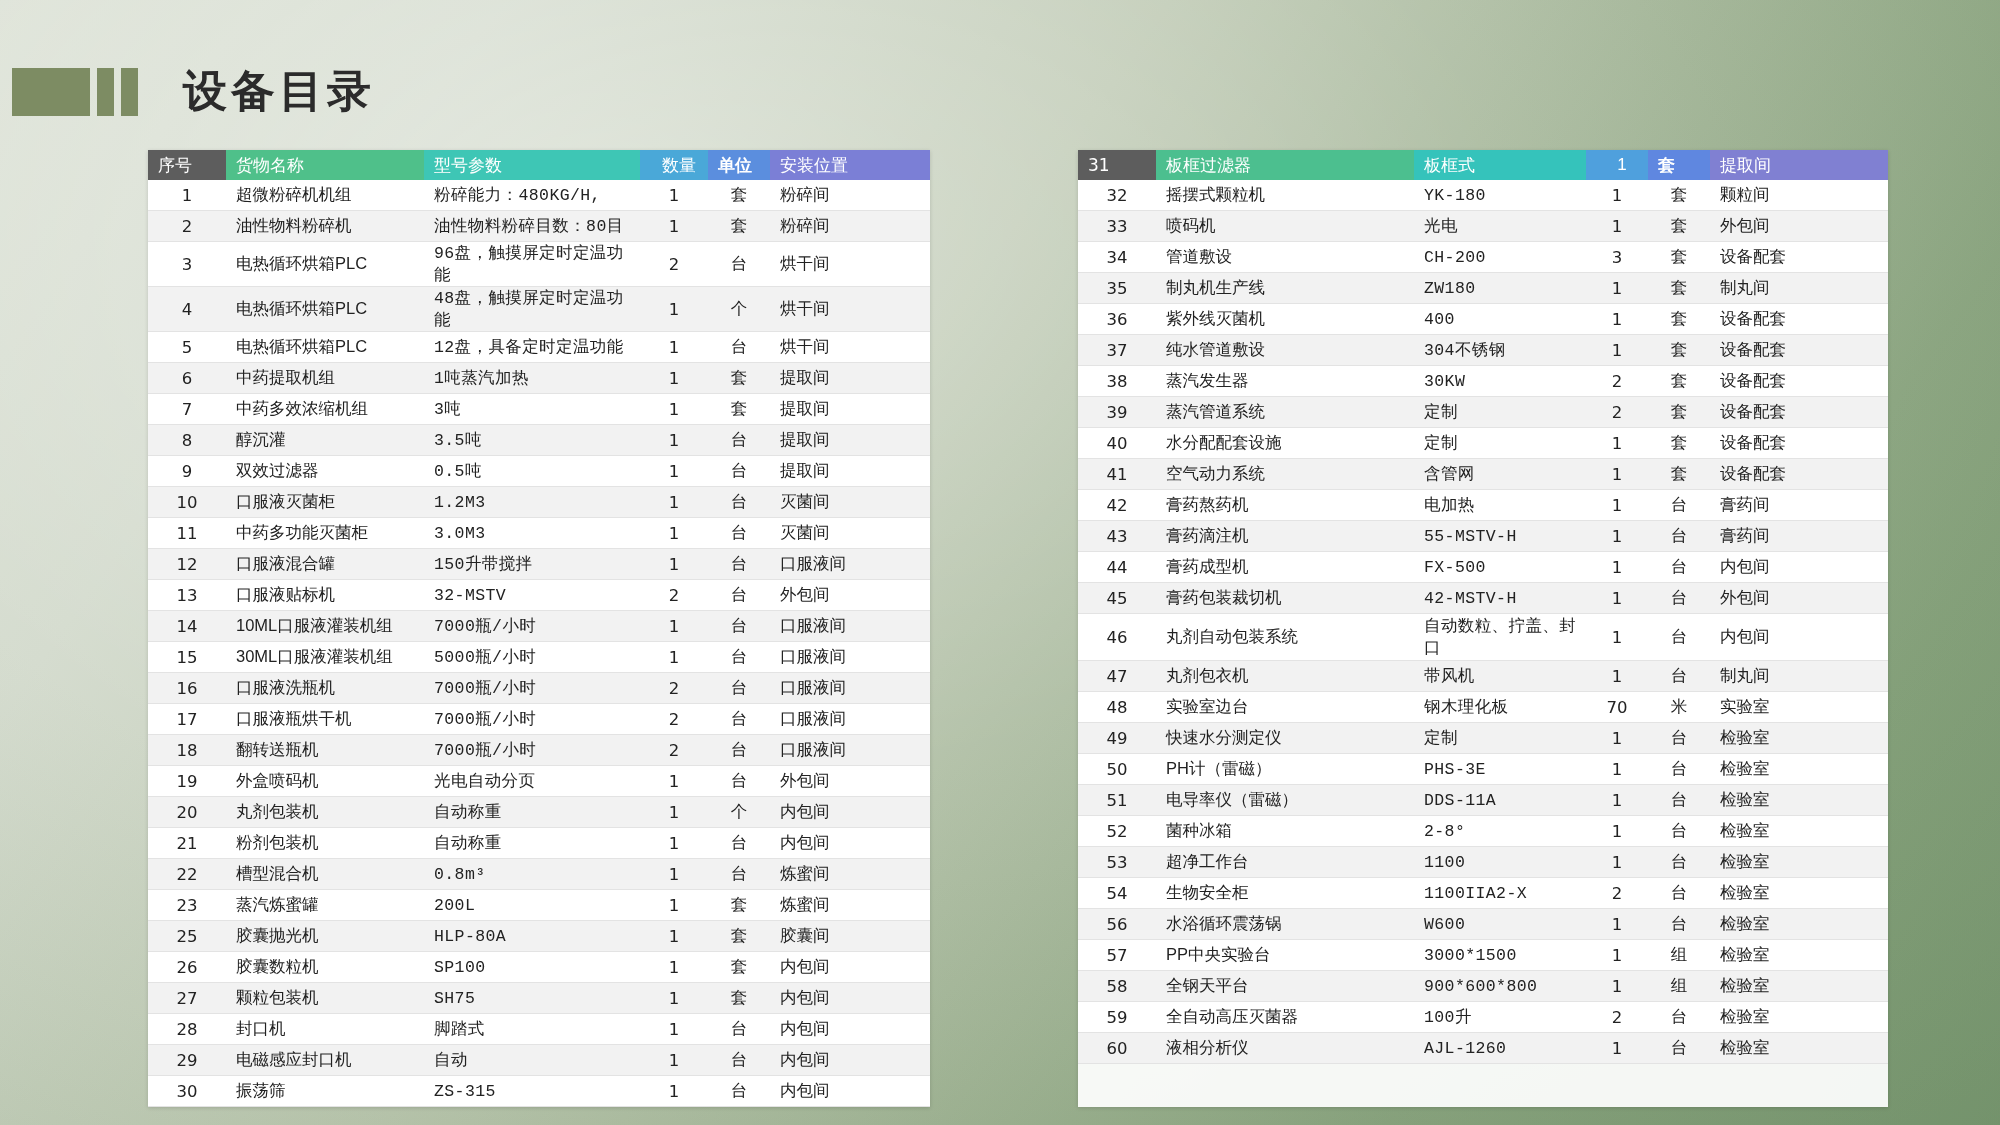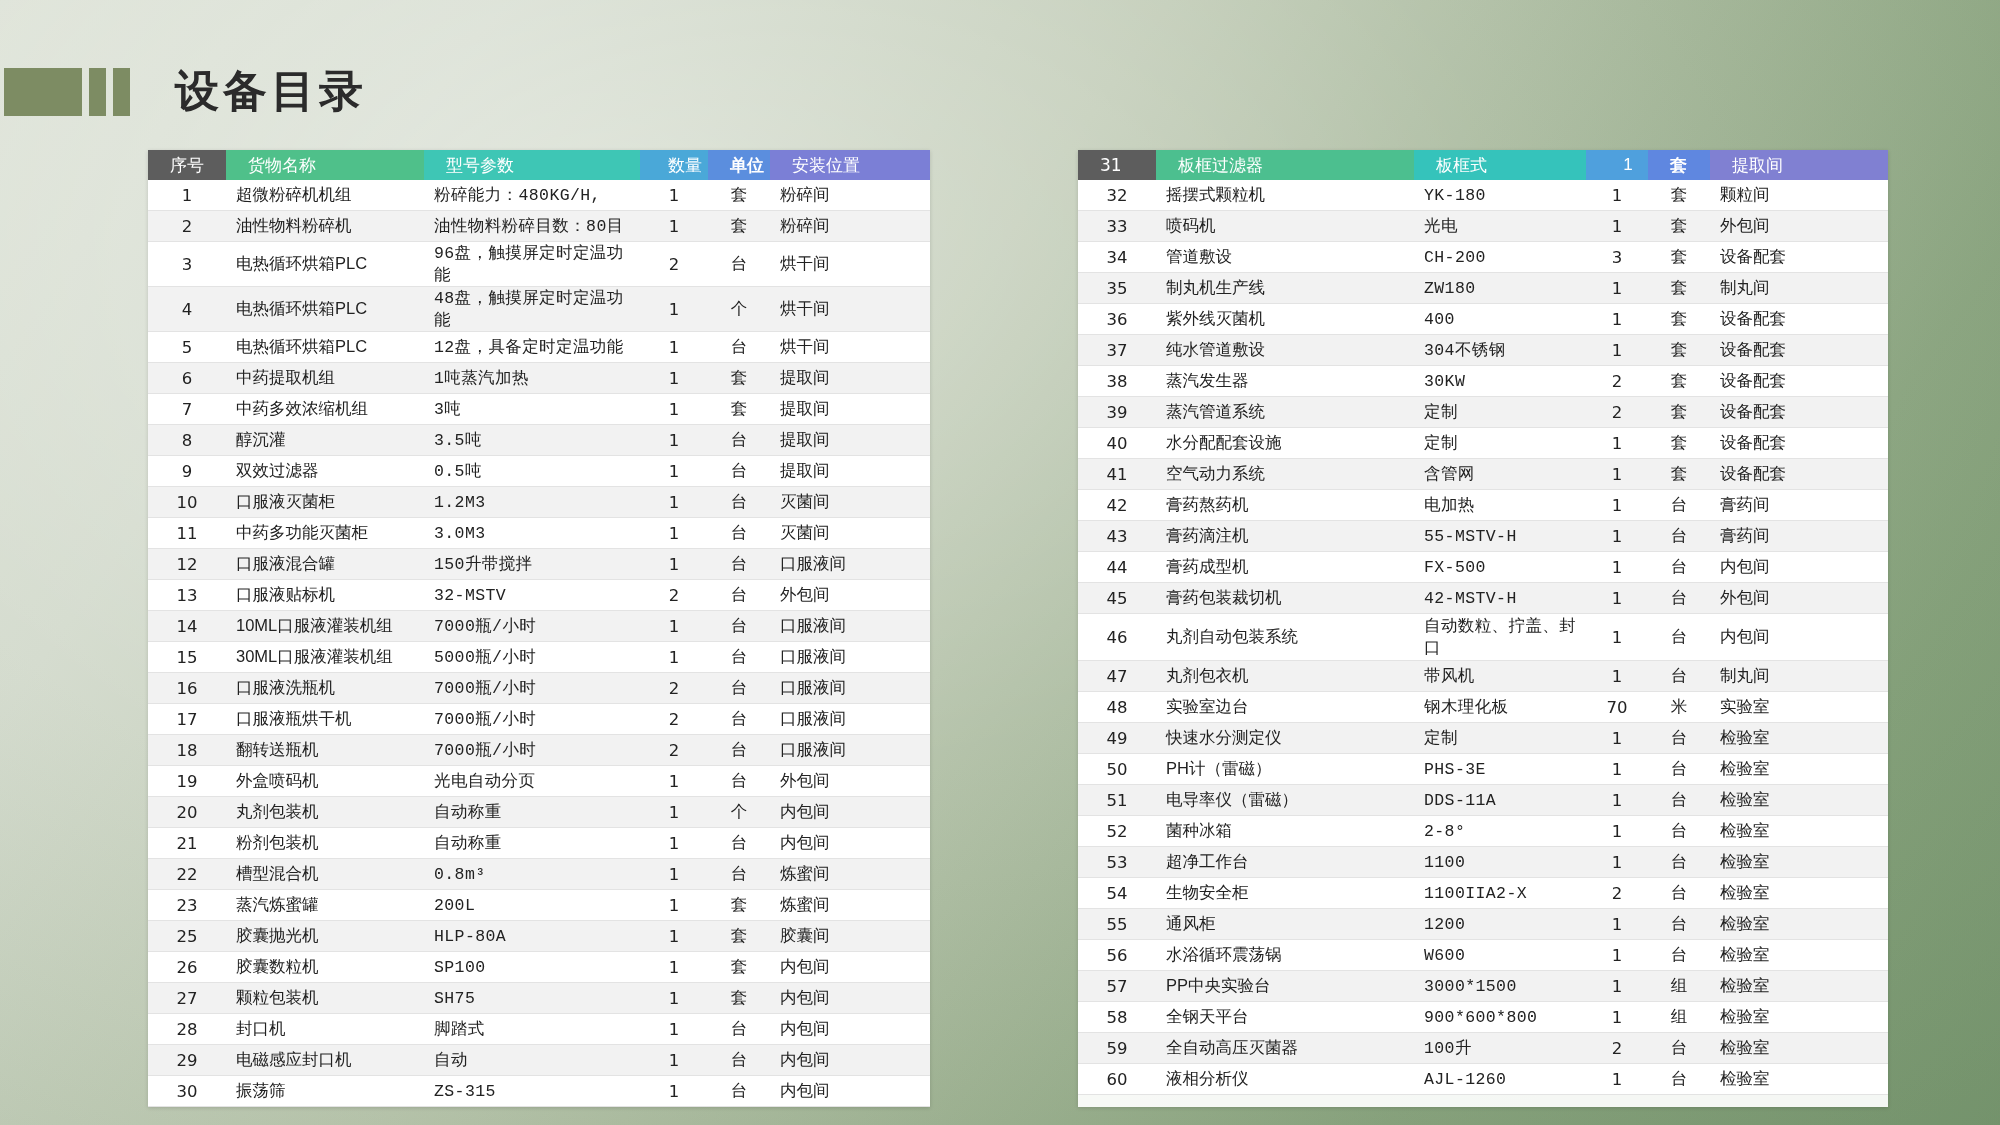--- a/index.html
+++ b/index.html
@@ -10,21 +10,21 @@
     overflow:hidden;
     position:relative;
   }
   
   .bg-overlay{
     position:absolute;inset:0;
     background:radial-gradient(ellipse at 30% 20%, rgba(255,255,255,0.45) 0%, rgba(255,255,255,0.12) 45%, rgba(120,150,110,0.10) 75%, rgba(90,120,85,0.22) 100%);
     pointer-events:none;
   }
   .title-bar{
-    position:absolute;left:4px;top:62px;display:flex;align-items:center;
+    position:absolute;left:12px;top:62px;display:flex;align-items:center;
   }
   .bars{display:flex;align-items:flex-start;}
   .bar{background:#7d8c63;margin-right:7px;}
   .bar1{width:78px;height:48px;}
   .bar2{width:17px;height:48px;}
   .bar3{width:17px;height:48px;}
   .page-title{
     font-size:44px;color:#2b2b2b;letter-spacing:4px;margin-left:38px;
     font-weight:bold;
     font-family:"DejaVu Sans","Liberation Sans",sans-serif;
@@ -38,21 +38,21 @@
     background:rgba(255,255,255,0.92);
     box-shadow:0 1px 4px rgba(0,0,0,0.15);
   }
   .tbl-left{margin-left:148px;width:782px;}
   .tbl-right{margin-left:148px;width:810px;}
 
   table{border-collapse:collapse;width:100%;font-size:16.5px;color:#222;}
   th,td{padding:0;}
   thead th{
     color:#fff;font-weight:normal;font-size:17px;height:30px;text-align:left;
-    padding-left:22px;white-space:nowrap;
+    padding-left:10px;white-space:nowrap;
   }
   tbody td{
     height:30px;border-bottom:1px solid #e3e3e3;padding-left:10px;vertical-align:middle;
     font-size:16.5px;
   }
   tbody tr:nth-child(odd) td{background:#ffffff;}
   tbody tr:nth-child(even) td{background:#f2f2f2;}
   td.c{text-align:center;padding-left:0;}
   .num{font-family:"DejaVu Sans","Liberation Sans",sans-serif;}
   .mono-ish{font-family:Liberation Mono, monospace;letter-spacing:0.4px;}
@@ -562,28 +562,20 @@
           </tr>
           <tr>
             <td class="c num">54</td>
             <td>生物安全柜</td>
             <td class="mono-ish">1100IIA2-X</td>
             <td class="c num">2</td>
             <td class="c num">台</td>
             <td>检验室</td>
           </tr>
           <tr>
-            <td class="c num">55</td>
-            <td>通风柜</td>
-            <td class="mono-ish">1200</td>
-            <td class="c num">1</td>
-            <td class="c num">台</td>
-            <td>检验室</td>
-          </tr>
-          <tr>
             <td class="c num">56</td>
             <td>水浴循环震荡锅</td>
             <td class="mono-ish">W600</td>
             <td class="c num">1</td>
             <td class="c num">台</td>
             <td>检验室</td>
           </tr>
           <tr>
             <td class="c num">57</td>
             <td>PP中央实验台</td>

